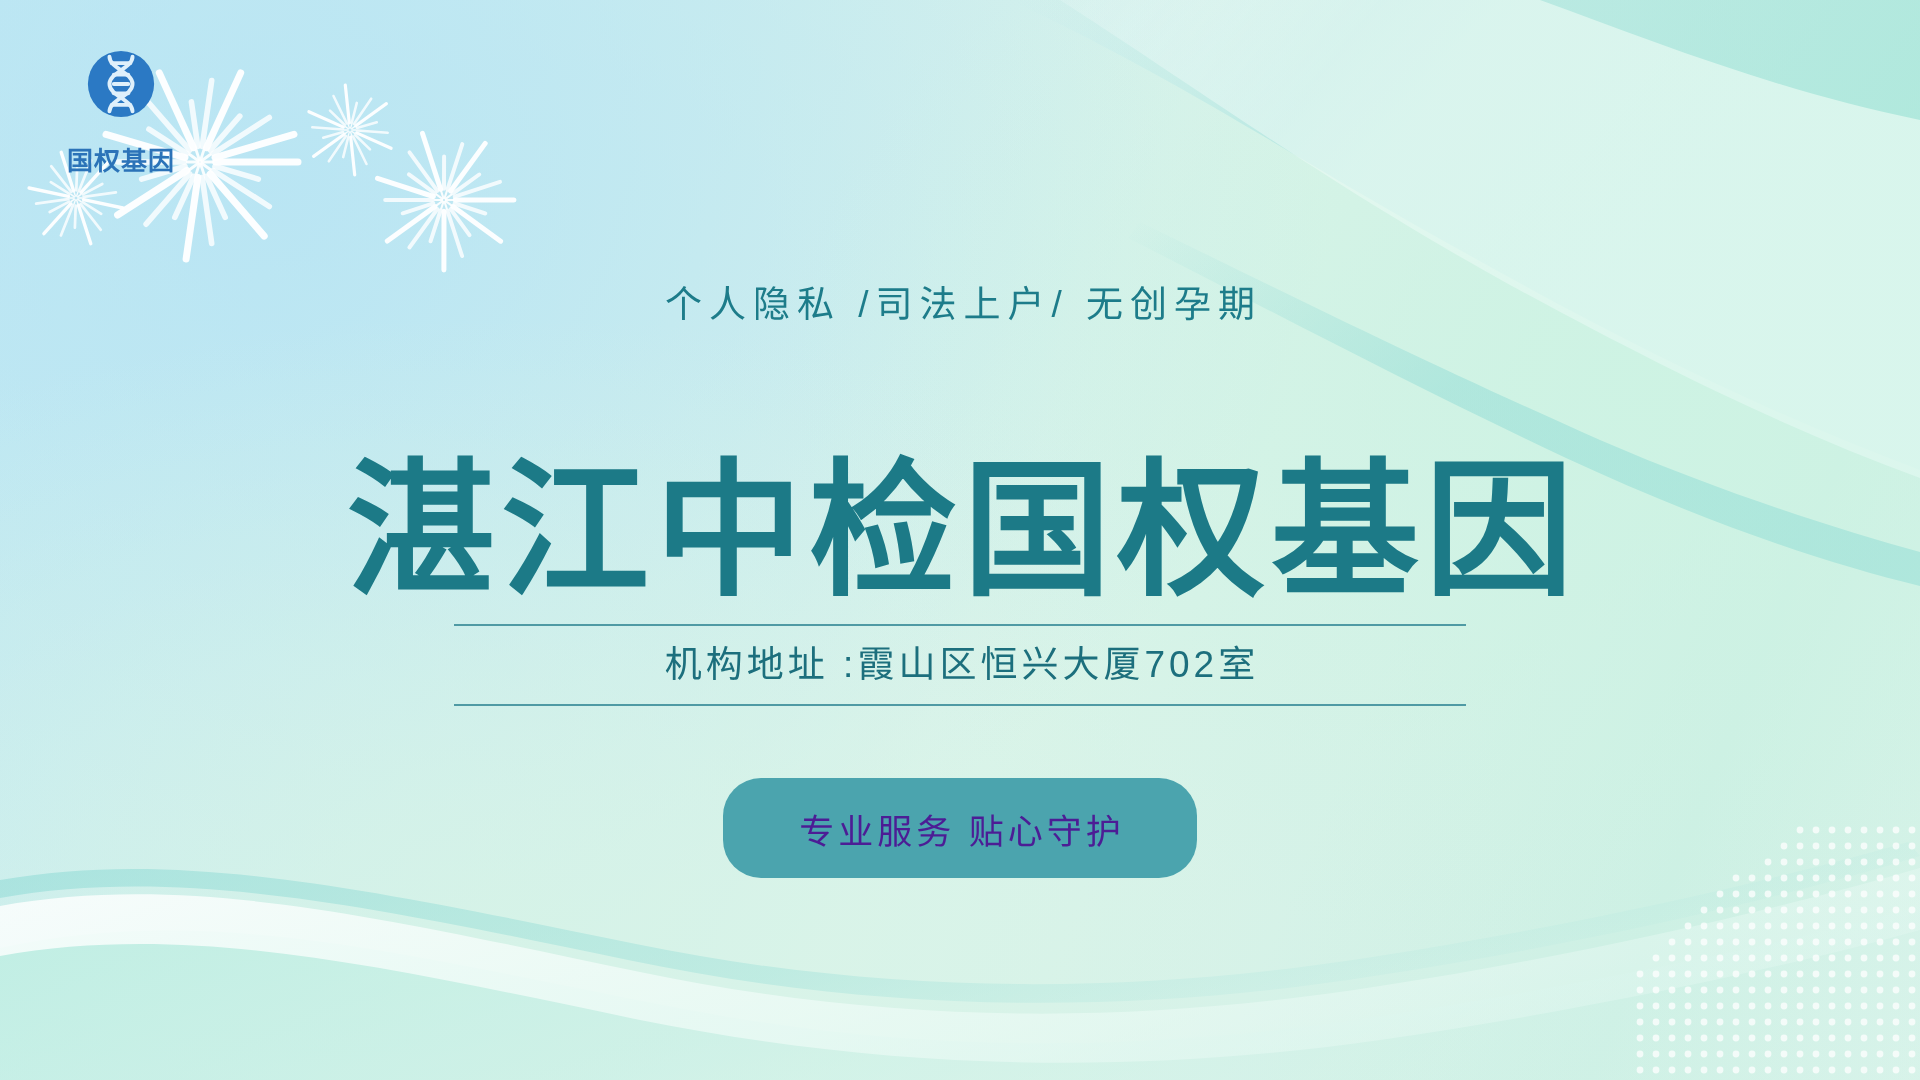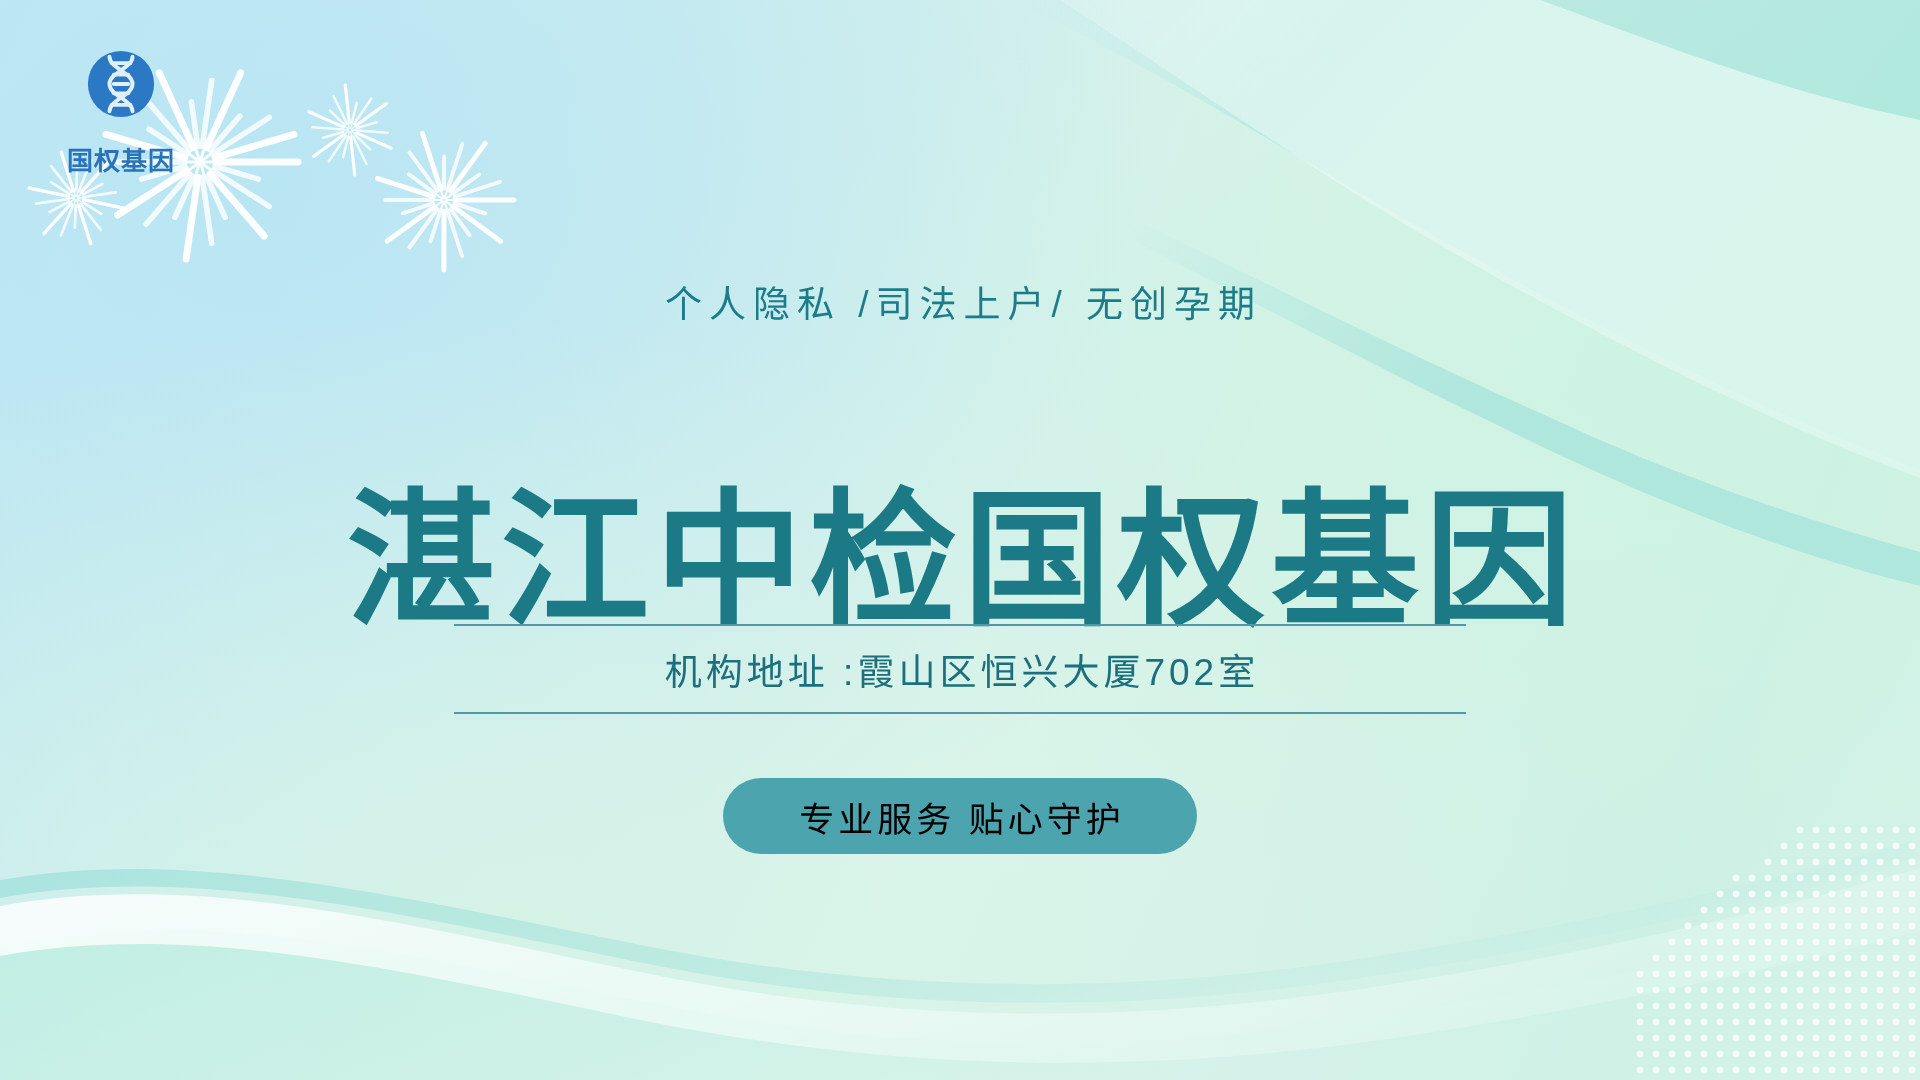--- a/index.html
+++ b/index.html
@@ -77,67 +77,67 @@
     white-space: nowrap;
     font-size: 37px;
     letter-spacing: 7px;
     color: #1d7c8a;
     font-weight: 500;
     text-indent: 7px;
   }
 
   .headline {
     position: absolute;
-    top: 388px;
+    top: 358px;
     left: 50%;
     transform: translateX(-50%);
     white-space: nowrap;
     font-size: 148px;
     line-height: 1.0;
     font-weight: 700;
     color: #1c7a87;
     letter-spacing: 6px;
     text-indent: 6px;
     transform-origin: center;
     text-align: right;
   }
 
   .address-block {
     position: absolute;
     top: 624px;
     left: 50%;
     transform: translateX(-50%);
     width: 1012px;
-    padding: 16px 0 16px 0;
+    padding: 8px 0 16px 0;
     border-top: 2px solid #4f9aa4;
     border-bottom: 2px solid #4f9aa4;
     text-align: center;
   }
   .address-text {
     font-size: 37px;
     letter-spacing: 4px;
     text-indent: 4px;
     color: #1c6f7d;
     font-weight: 500;
     white-space: nowrap;
   }
 
   .cta {
     position: absolute;
     top: 778px;
     left: 50%;
     transform: translateX(-50%);
     width: 474px;
-    height: 76px;
+    height: 100px;
     border-radius: 38px;
     background: #4ba4ae;
     display: flex;
     align-items: center;
     justify-content: center;
-    color: #000000;
+    color: #4c1d95;
     font-size: 35px;
     letter-spacing: 4px;
     text-indent: 4px;
     white-space: nowrap;
     font-weight: 500;
     border: none;
     padding: 0;
     cursor: pointer;
   }
 

